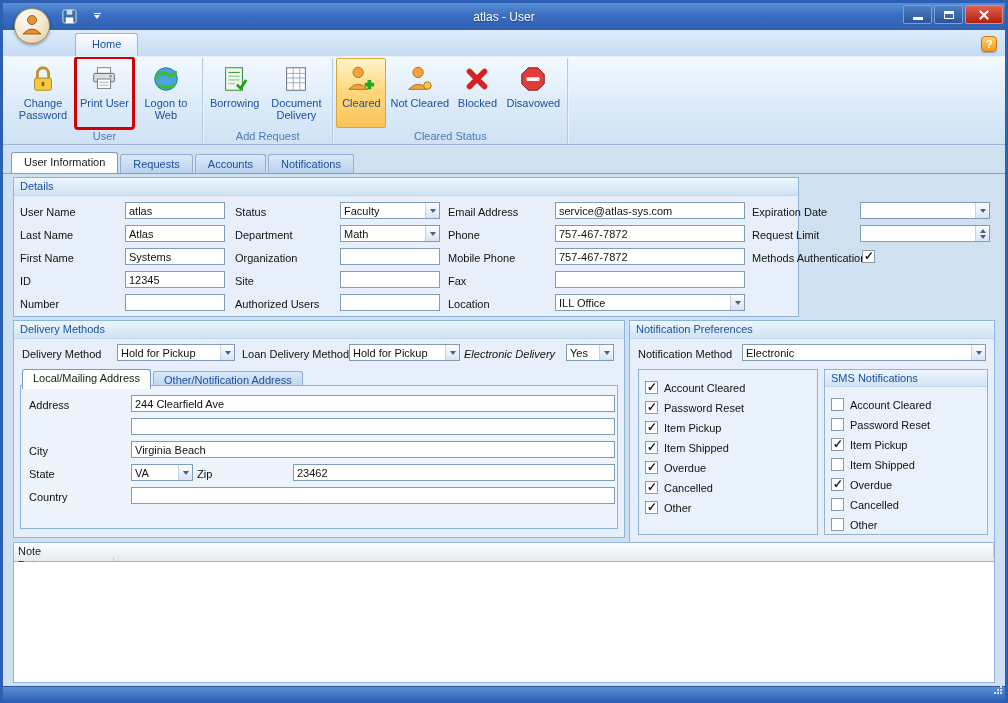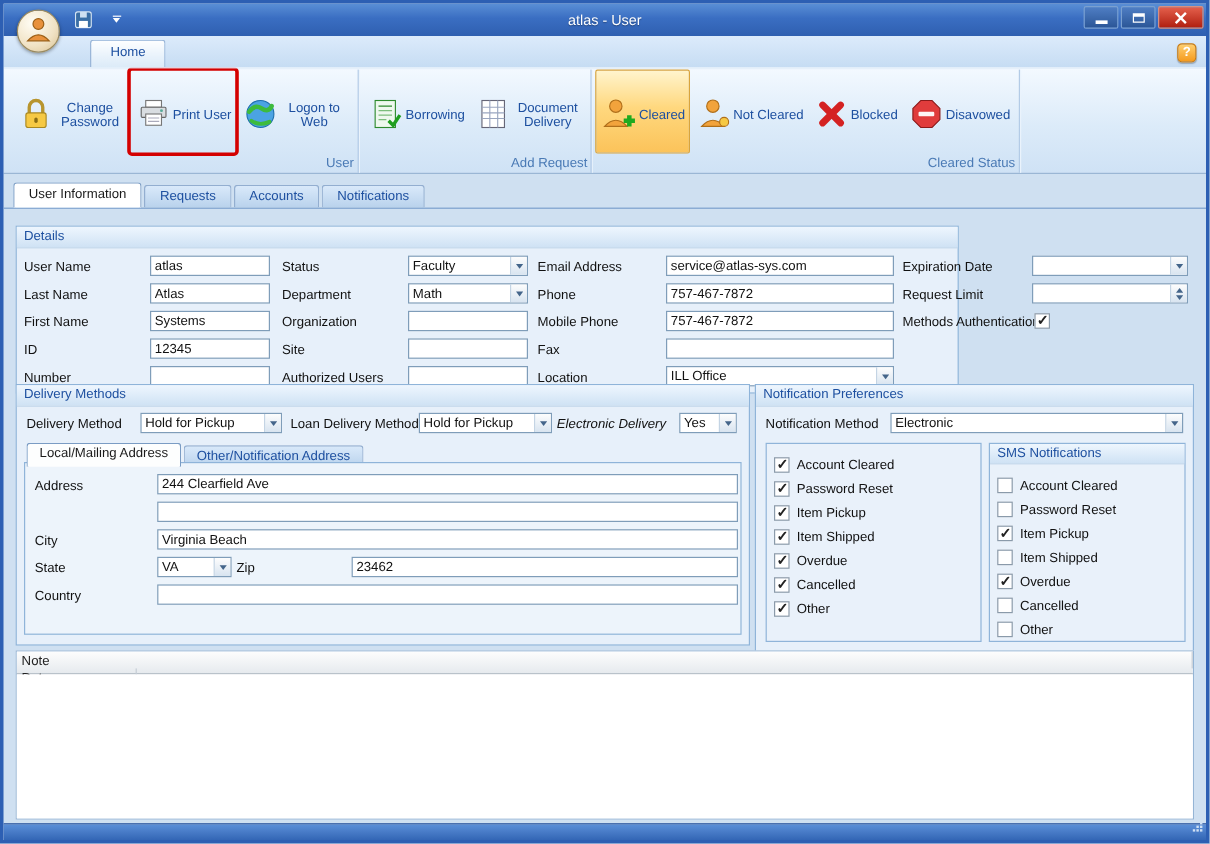--- a/index.html
+++ b/index.html
@@ -26,22 +26,22 @@
   
   .tabrow { position:relative; height:27px; background:linear-gradient(#dcebfb,#c6dcf3); display:flex; align-items:flex-end; padding-left:72px; border-bottom:1px solid #e8f2fc; }
   .ribbon-tab { height:23px; padding:4px 16px 0; font-size:11px; color:#1e50a0; border:1px solid #9ab6d8; border-bottom:none; border-radius:3px 3px 0 0; background:linear-gradient(#fdfeff,#e8f2fb 60%,#dcebf8); }
   .help-btn { position:absolute; right:8px; bottom:4px; width:16px; height:16px; border-radius:4px; background:linear-gradient(#ffcf70,#f59b1e); border:1px solid #c87a10; color:#fff; font-size:11px; font-weight:bold; display:flex; align-items:center; justify-content:center; box-shadow:0 1px 1px rgba(0,0,0,.25); }
   .help-btn::after { content:"?"; }
 
   
   .ribbon { height:88px; background:linear-gradient(#f3f9ff,#dcebf9 55%,#cfe2f5); border-bottom:1px solid #9ab6d4; display:flex; padding:1px 0 0 4px; }
   .rgroup { display:flex; flex-direction:column; border-right:1px solid #b3cbe6; box-shadow:1px 0 0 #eaf3fc; padding:0 3px; }
   .rgroup-buttons { display:flex; flex:1; align-items:flex-start; }
-  .rgroup-label { text-align:right; font-size:11px; color:#4a7ab5; height:15px; line-height:14px; }
-  .rbtn { min-width:50px; height:70px; display:flex; align-items:center; padding:4px 3px 0; border:1px solid transparent; border-radius:2px; }
+  .rgroup-label { text-align:center; font-size:11px; color:#4a7ab5; height:15px; line-height:14px; }
+  .rbtn { min-width:50px; height:70px; display:flex; flex-direction:column; align-items:center; padding:4px 3px 0; border:1px solid transparent; border-radius:2px; }
   .rbtn .rlabel { font-size:11px; color:#1e50a0; text-align:center; line-height:12px; margin-top:2px; max-width:58px; }
   .rbtn.nowrap .rlabel { white-space:nowrap; }
   .rbtn.selected { background:linear-gradient(#fff4cd,#ffd87e 45%,#fbc35a); border:1px solid #d9a43c; }
   .rbtn.flagged { outline:3px solid #d40000; outline-offset:-1px; }
   .ricon { width:32px; height:32px; display:flex; align-items:center; justify-content:center; }
 
   
   .pagetab-area { height:28px; background:#cfe0f1; display:flex; align-items:flex-end; padding-left:8px; }
   .pagetab { height:19px; padding:3px 12px 0; font-size:11px; color:#1e50a0; background:linear-gradient(#d9e9fa,#b9d2ec); border:1px solid #93aed0; border-bottom:none; border-radius:3px 3px 0 0; margin-right:2px; }
   .pagetab.active { height:21px; background:#fff; color:#1a1a1a; border-color:#7a9cc4; position:relative; z-index:2; }
@@ -268,21 +268,21 @@
 
   <div class="pagetab-area">
     <div class="pagetab active">User Information</div>
     <div class="pagetab">Requests</div>
     <div class="pagetab">Accounts</div>
     <div class="pagetab">Notifications</div>
   </div>
 
   <div class="content">
 
-    <div class="groupbox" style="left:10px; top:14px; width:786px; height:140px;">
+    <div class="groupbox" style="left:10px; top:3px; width:786px; height:140px;">
       <div class="groupbox-header">Details</div>
       <div style="padding-top:5px;">
 
         <div class="drow">
           <span class="flabel dl1">User Name</span>
           <input class="tinput df1" value="atlas" style="">
           <span class="flabel dl2">Status</span>
           <div class="combo df2">
             <span class="combo-text">Faculty</span>
             <span class="combo-btn">

